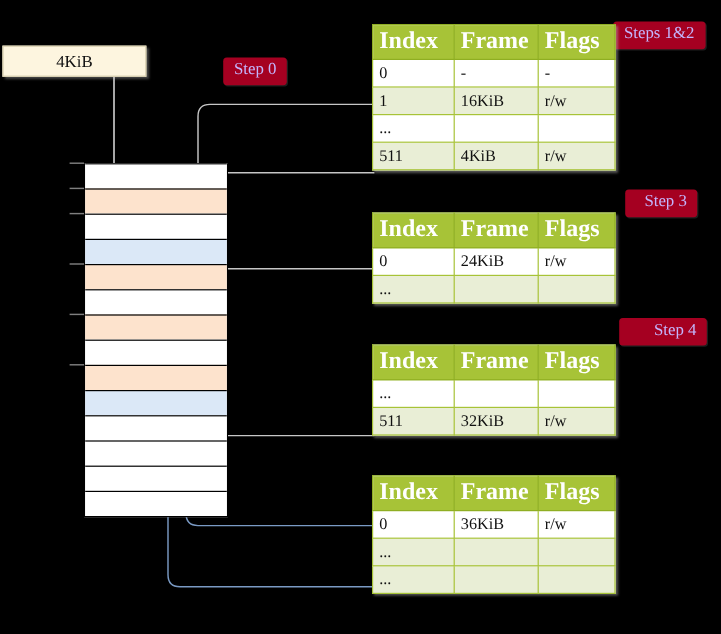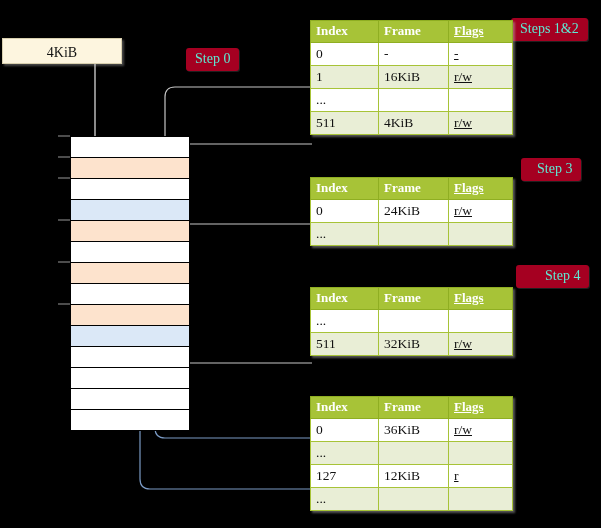--- a/index.html
+++ b/index.html
@@ -12,21 +12,21 @@
     height: 528px;
     position: relative;
     overflow: hidden;
     font-family: "Liberation Serif", "DejaVu Serif", serif;
   }
 
   
   .step-badge {
     position: absolute;
     background: #a50021;
-    color: #5eead4;
+    color: #c4b5fd;
     font-family: "Liberation Serif", "DejaVu Serif", serif;
     font-size: 14px;
     line-height: 1;
     padding: 4px 9px 5px 9px;
     border-radius: 3px;
     white-space: nowrap;
     box-shadow: 1px 1px 0 rgba(255,255,255,0.12);
   }
 
   
@@ -51,34 +51,34 @@
     color: #111111;
     box-shadow: 2px 2px 2px rgba(190,190,190,0.45);
   }
   .ptable th {
     background: #a7c337;
     color: #ffffff;
     font-weight: bold;
     text-align: left;
     padding: 2px 5px 3px 5px;
     border: 1px solid #8fae22;
-    font-size: 13px;
+    font-size: 20px;
   }
   .ptable td {
     border: 1px solid #a7c337;
     padding: 2px 5px 3px 5px;
     height: 17px;
     vertical-align: middle;
     background: #ffffff;
   }
   .ptable tr.alt td { background: #e9eed6; }
   .ptable td.hl { background: #f5f59a; }
   .col-index { width: 57px; }
   .col-frame { width: 59px; }
-  .col-flags { width: 53px; text-decoration: underline; }
+  .col-flags { width: 53px; }
 
   
   #memory-column {
     position: absolute;
     left: 70px;
     top: 136px;
     width: 120px;
     border: 1px solid #000000;
     border-top: none;
     background: #ffffff;
@@ -270,25 +270,20 @@
         <tr>
           <td class="col-index">0</td>
           <td class="col-frame">36KiB</td>
           <td class="col-flags">r/w</td>
         </tr>
         <tr class="alt">
           <td class="col-index">...</td>
           <td class="col-frame"></td>
           <td class="col-flags"></td>
         </tr>
-        <tr>
-          <td class="col-index">127</td>
-          <td class="col-frame">12KiB</td>
-          <td class="col-flags">r</td>
-        </tr>
         <tr class="alt">
           <td class="col-index">...</td>
           <td class="col-frame"></td>
           <td class="col-flags"></td>
         </tr>
       </tbody>
     </table>
   </div>
 
 </body></html>

